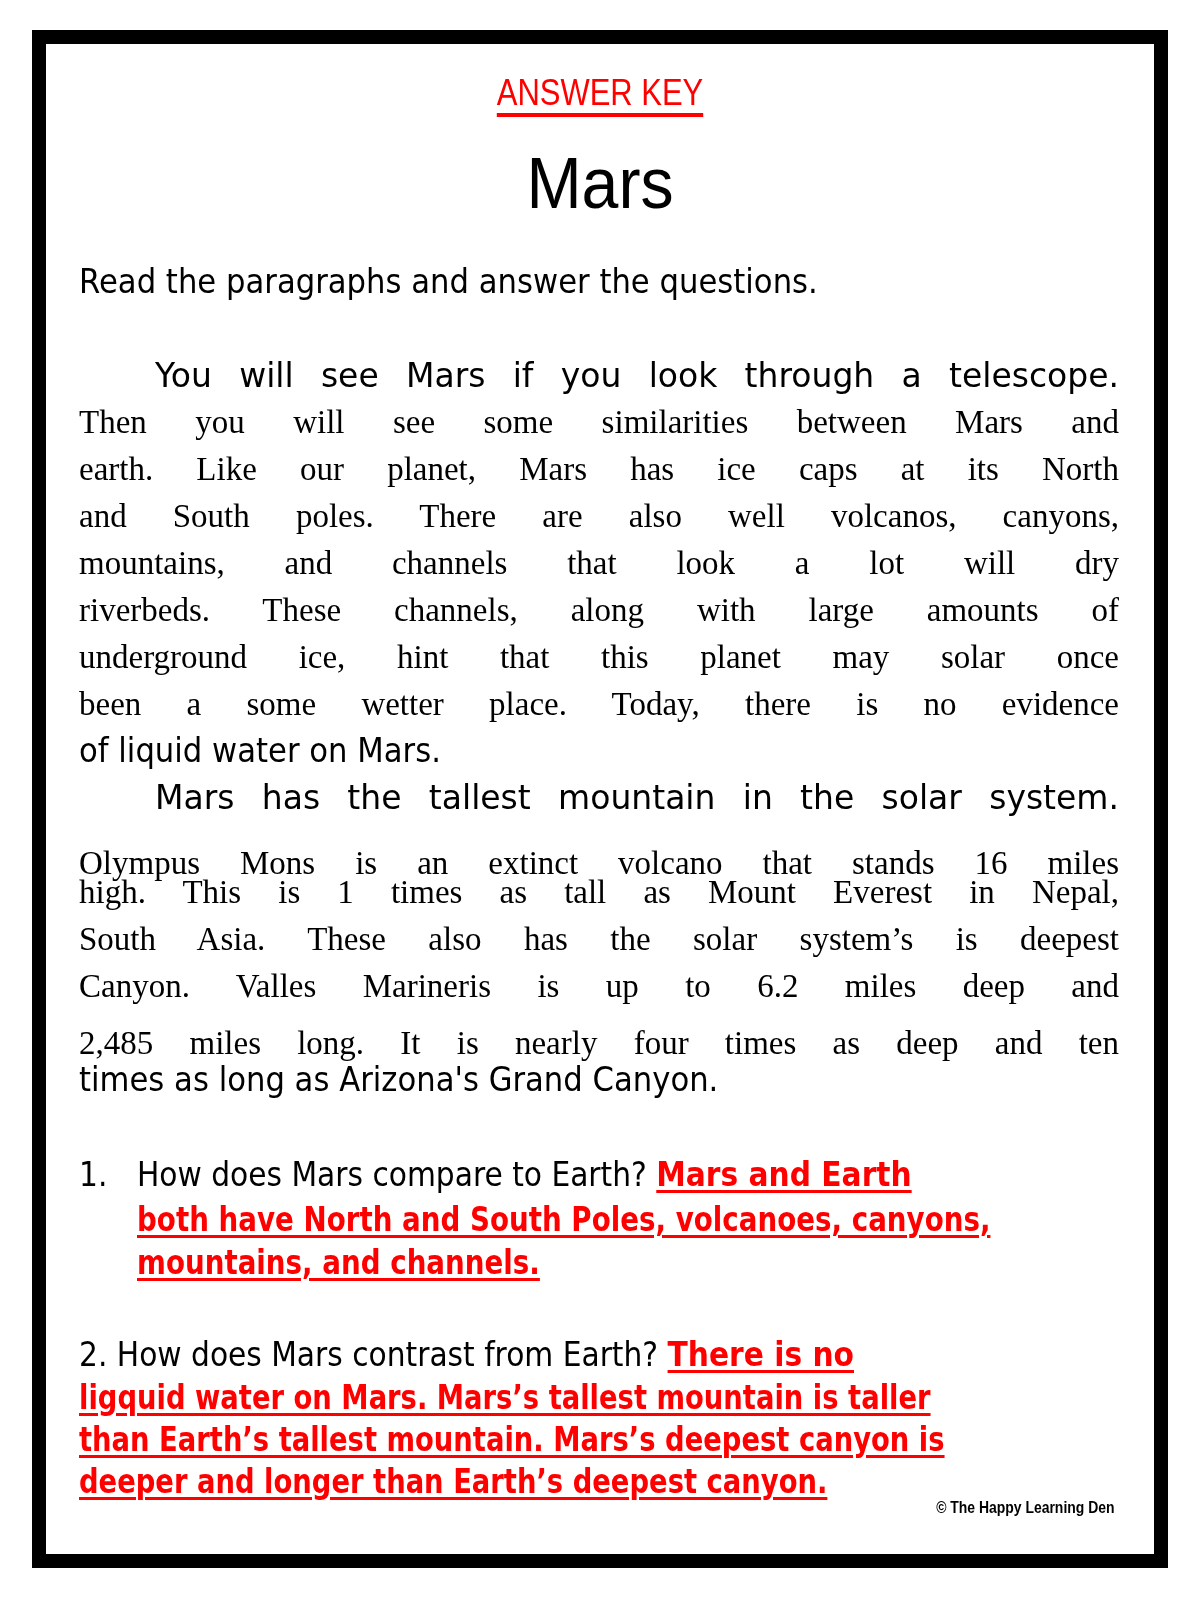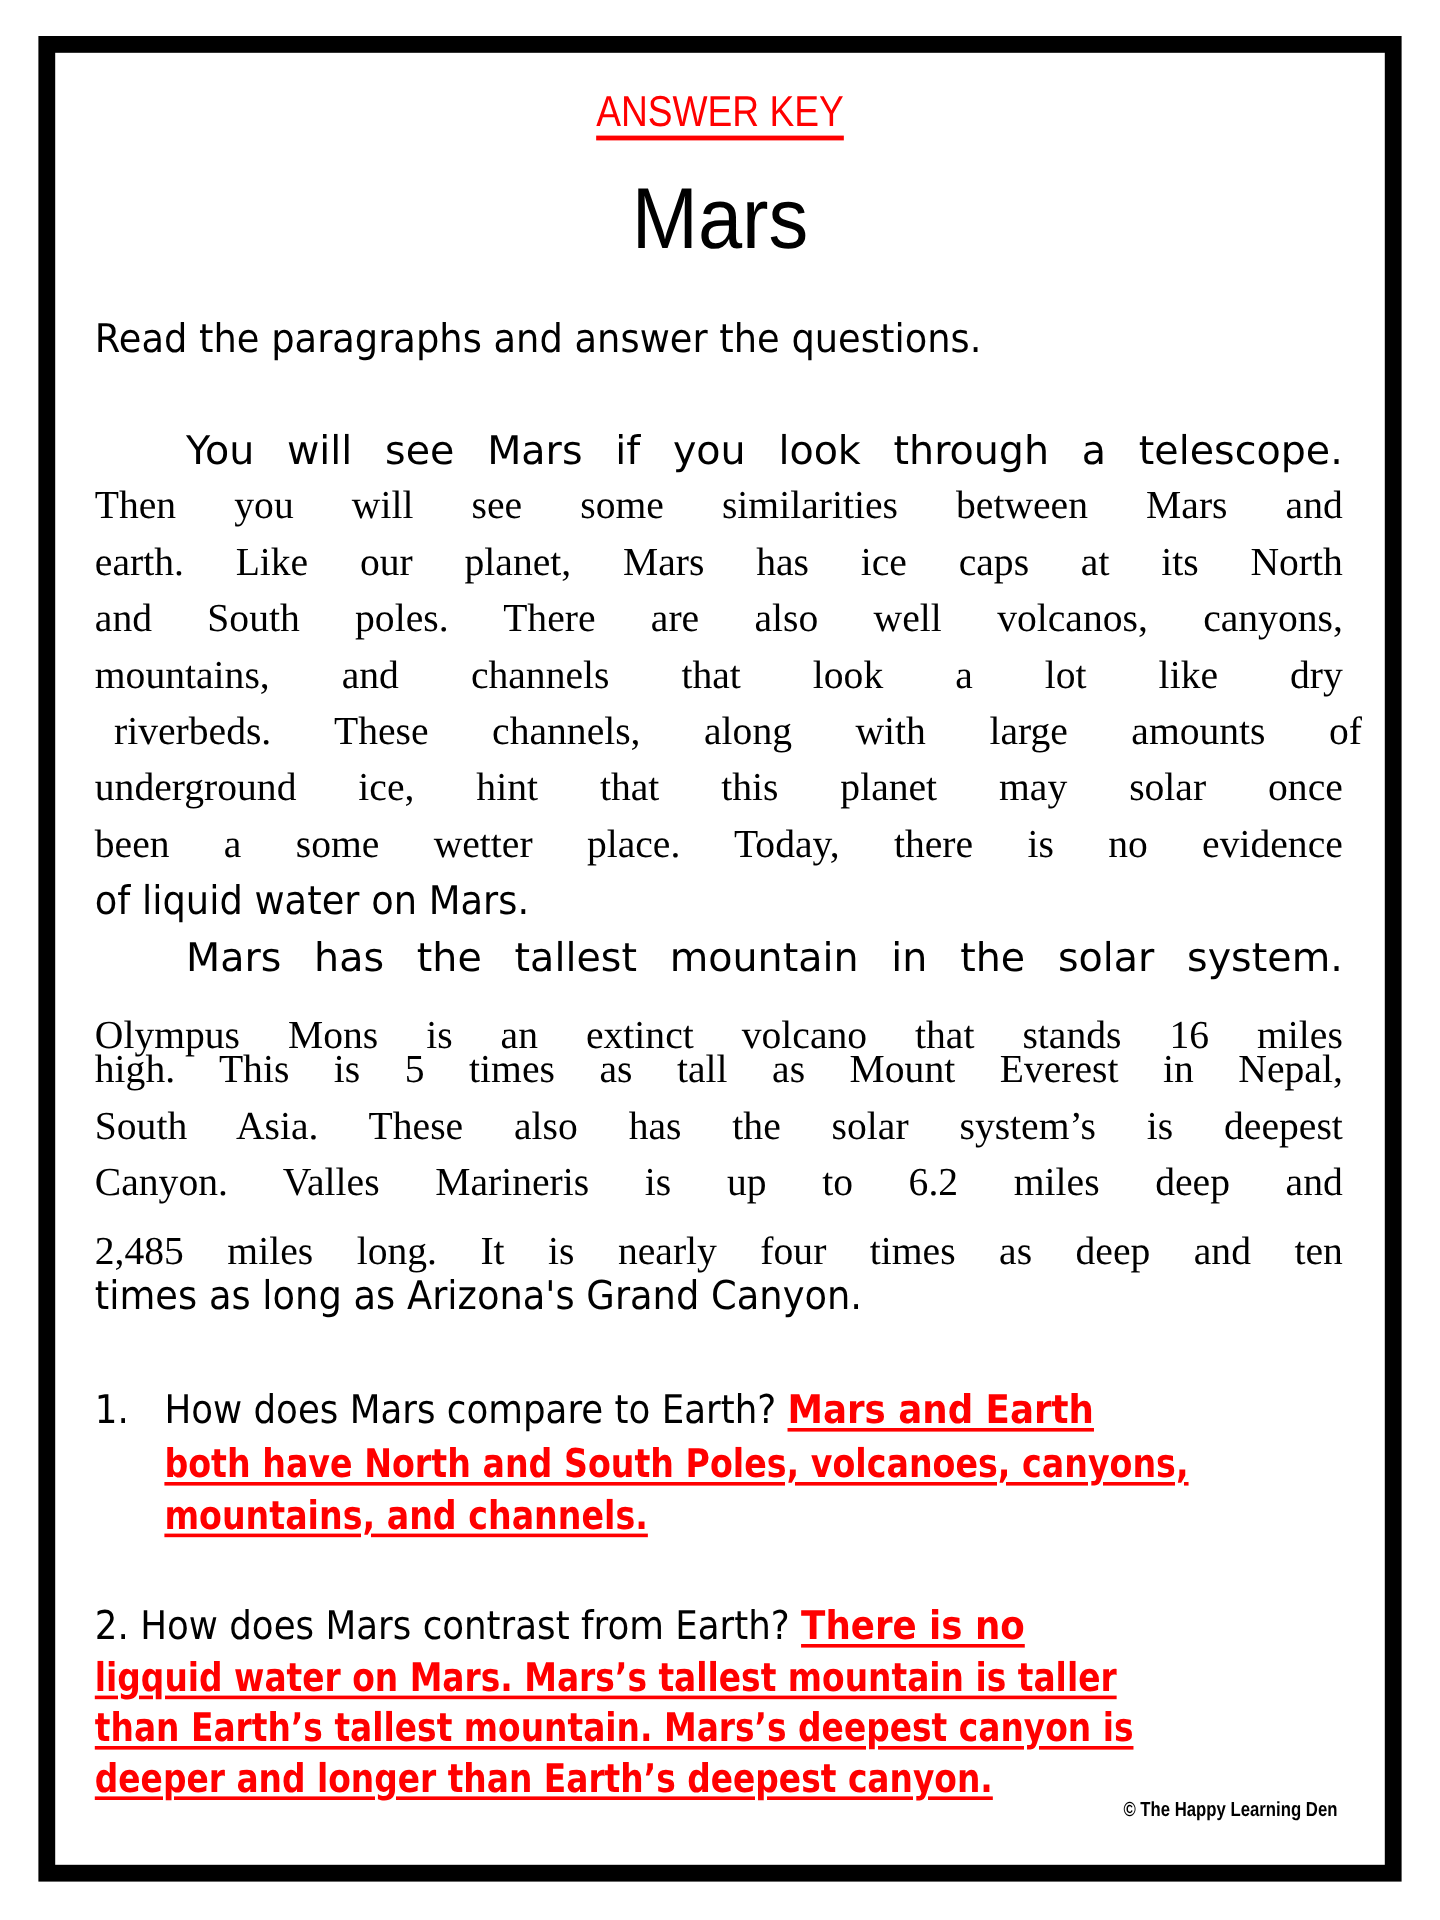--- a/index.html
+++ b/index.html
@@ -99,31 +99,31 @@
 
 <div class="title">Mars</div>
 
 <div class="line" style="top:262px; transform:scaleX(0.93);">Read the paragraphs and answer the questions.</div>
 
 <div>
   <div class="line" style="top:356px; left:155px; width:964px; text-align:justify; text-align-last:justify;">You will see Mars if you look through a telescope.</div>
   <div class="line justify" style="top:402px;">Then you will see some similarities between Mars and</div>
   <div class="line justify" style="top:449px;">earth. Like our planet, Mars has ice caps at its North</div>
   <div class="line justify" style="top:496px;">and South poles. There are also well volcanos, canyons,</div>
-  <div class="line justify" style="top:543px;">mountains, and channels that look a lot like dry</div>
-  <div class="line justify" style="top:590px;margin-left:16px;">riverbeds. These channels, along with large amounts of</div>
+  <div class="line justify" style="top:543px;">mountains, and channels that look a lot will dry</div>
+  <div class="line justify" style="top:590px;">riverbeds. These channels, along with large amounts of</div>
   <div class="line justify" style="top:637px;">underground ice, hint that this planet may solar once</div>
   <div class="line justify" style="top:684px;">been a some wetter place. Today, there is no evidence</div>
   <div class="line" style="top:731px; transform:scaleX(0.93);">of liquid water on Mars.</div>
 </div>
 
 <div>
   <div class="line" style="top:778px; left:155px; width:964px; text-align:justify; text-align-last:justify;">Mars has the tallest mountain in the solar system.</div>
   <div class="line justify" style="top:843px;">Olympus Mons is an extinct volcano that stands 16 miles</div>
-  <div class="line justify" style="top:872px;">high. This is 5 times as tall as Mount Everest in Nepal,</div>
+  <div class="line justify" style="top:872px;">high. This is 1 times as tall as Mount Everest in Nepal,</div>
   <div class="line justify" style="top:919px;">South Asia. These also has the solar system’s is deepest</div>
   <div class="line justify" style="top:966px;">Canyon. Valles Marineris is up to 6.2 miles deep and</div>
   <div class="line justify" style="top:1013px;margin-top:10px;">2,485 miles long. It is nearly four times as deep and ten</div>
   <div class="line" style="top:1060px; transform:scaleX(0.93);">times as long as Arizona's Grand Canyon.</div>
 </div>
 
 <div>
   <div class="line" style="top:1155px; transform:scaleX(0.9);">1.</div>
   <div class="line" style="top:1155px; left:137px; transform:scaleX(0.9);">
     <span>How does  Mars compare to Earth?</span>

